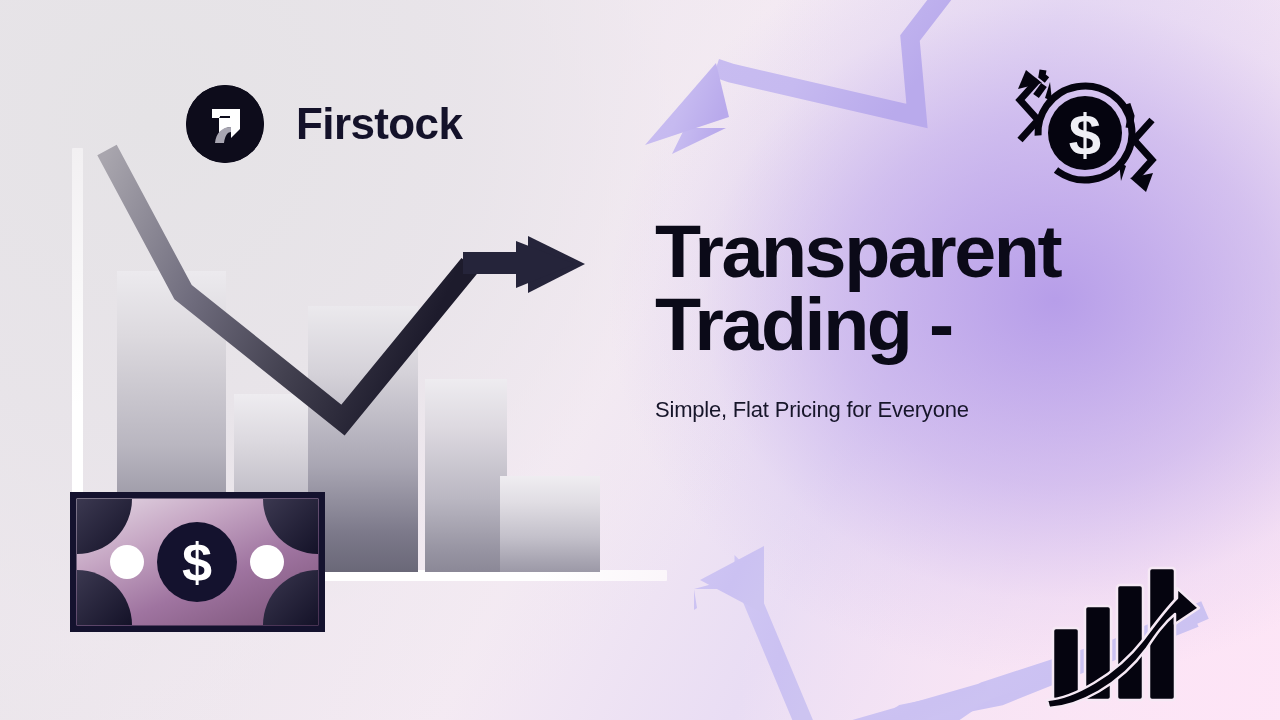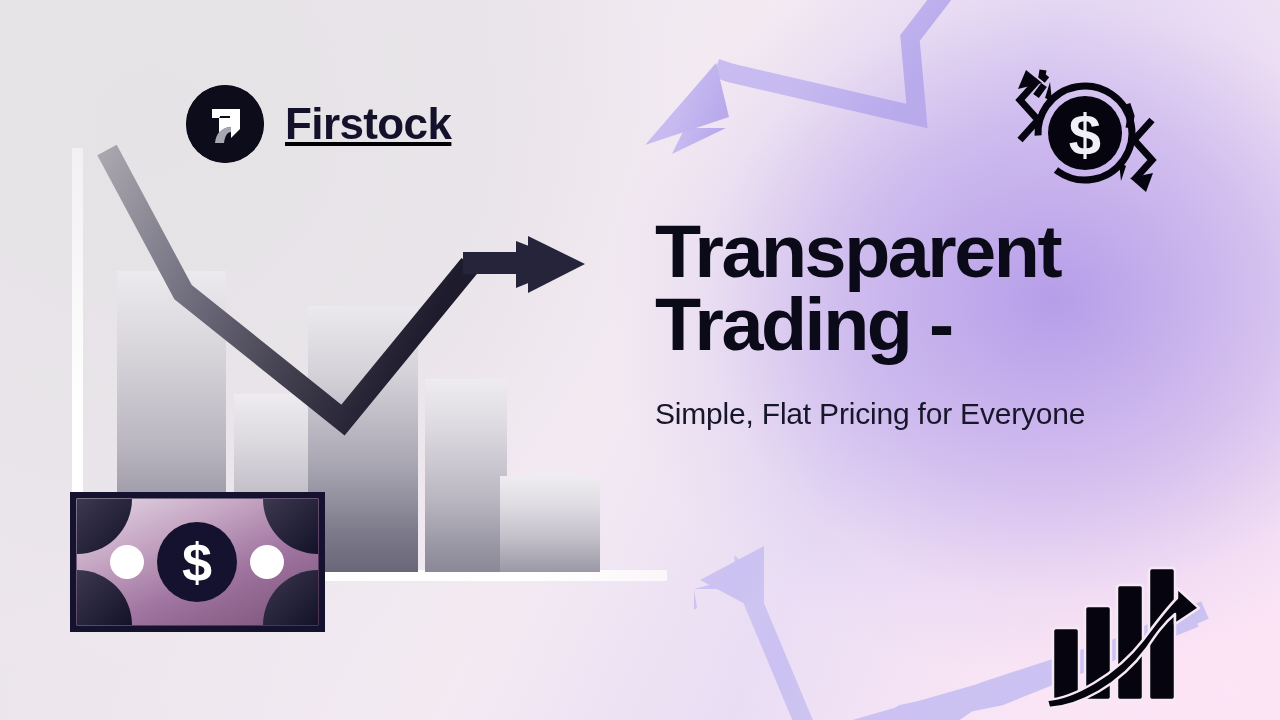--- a/index.html
+++ b/index.html
@@ -47,26 +47,26 @@
   .headline {
     font-family:"Liberation Sans", sans-serif;
     font-weight:700; font-size:74px; line-height:0.98;
     letter-spacing:-2.4px; color:#0b0a18;
     transform:scaleX(1.02); transform-origin:left center;
     white-space:pre-line;
   }
   .subhead {
     margin-top:36px;
     font-family:"Liberation Sans", sans-serif;
-    font-weight:400; font-size:30px; letter-spacing:-0.2px;
+    font-weight:400; font-size:22px; letter-spacing:-0.2px;
     color:#17162a;
   }
 
   
-  .logo { position:absolute; left:186px; top:85px; display:flex; align-items:center; gap:21px;text-decoration:underline; }
+  .logo { position:absolute; left:186px; top:85px; display:flex; align-items:center; gap:32px; }
   .logo-mark { width:78px; height:78px; border-radius:50%; background:#0d0c1b;
                position:relative; overflow:hidden; flex:none; }
   .logo-word { font-family:"Liberation Sans", sans-serif; font-weight:700;
                font-size:44px; letter-spacing:-0.6px; color:#14122a; }
 
   
   .note { position:absolute; left:70px; top:492px; width:255px; height:140px; }
 </style>
 </head>
 <body>

